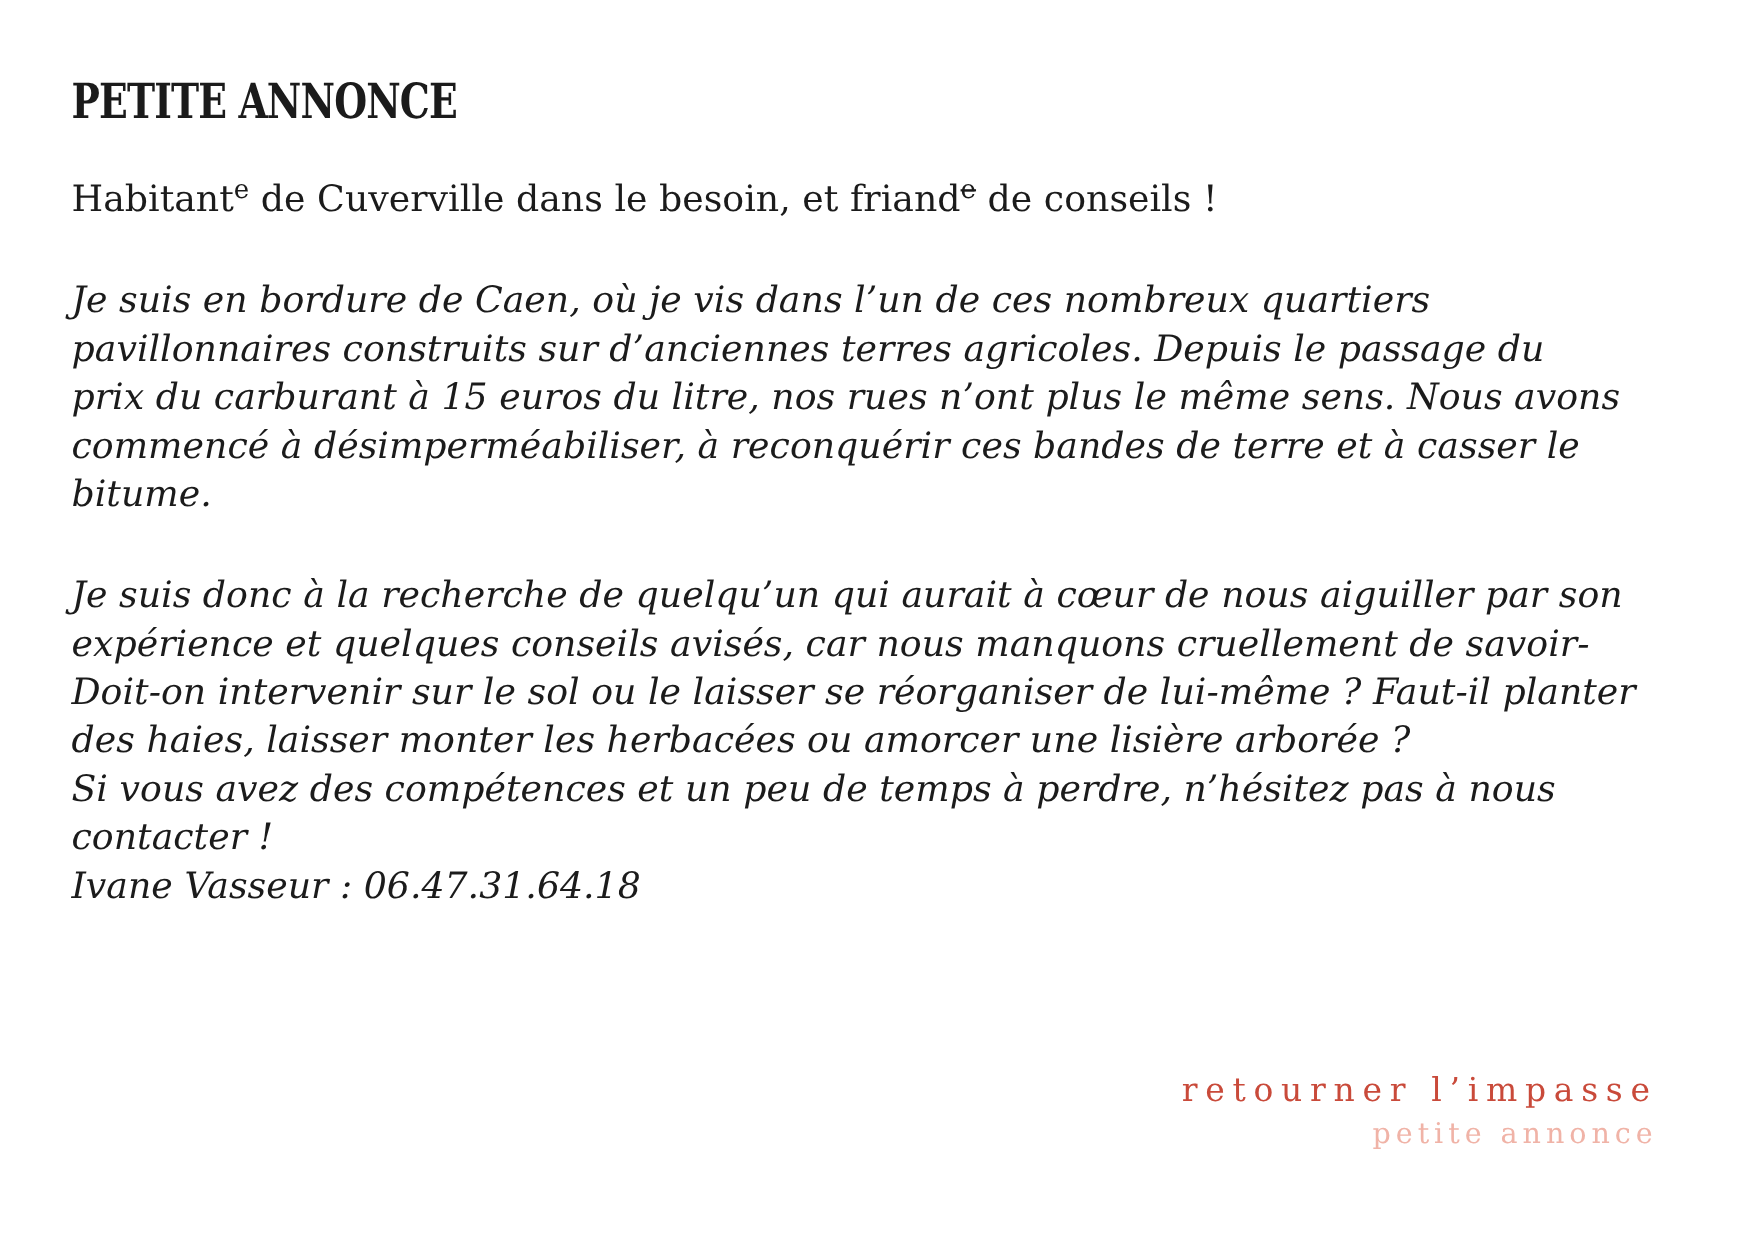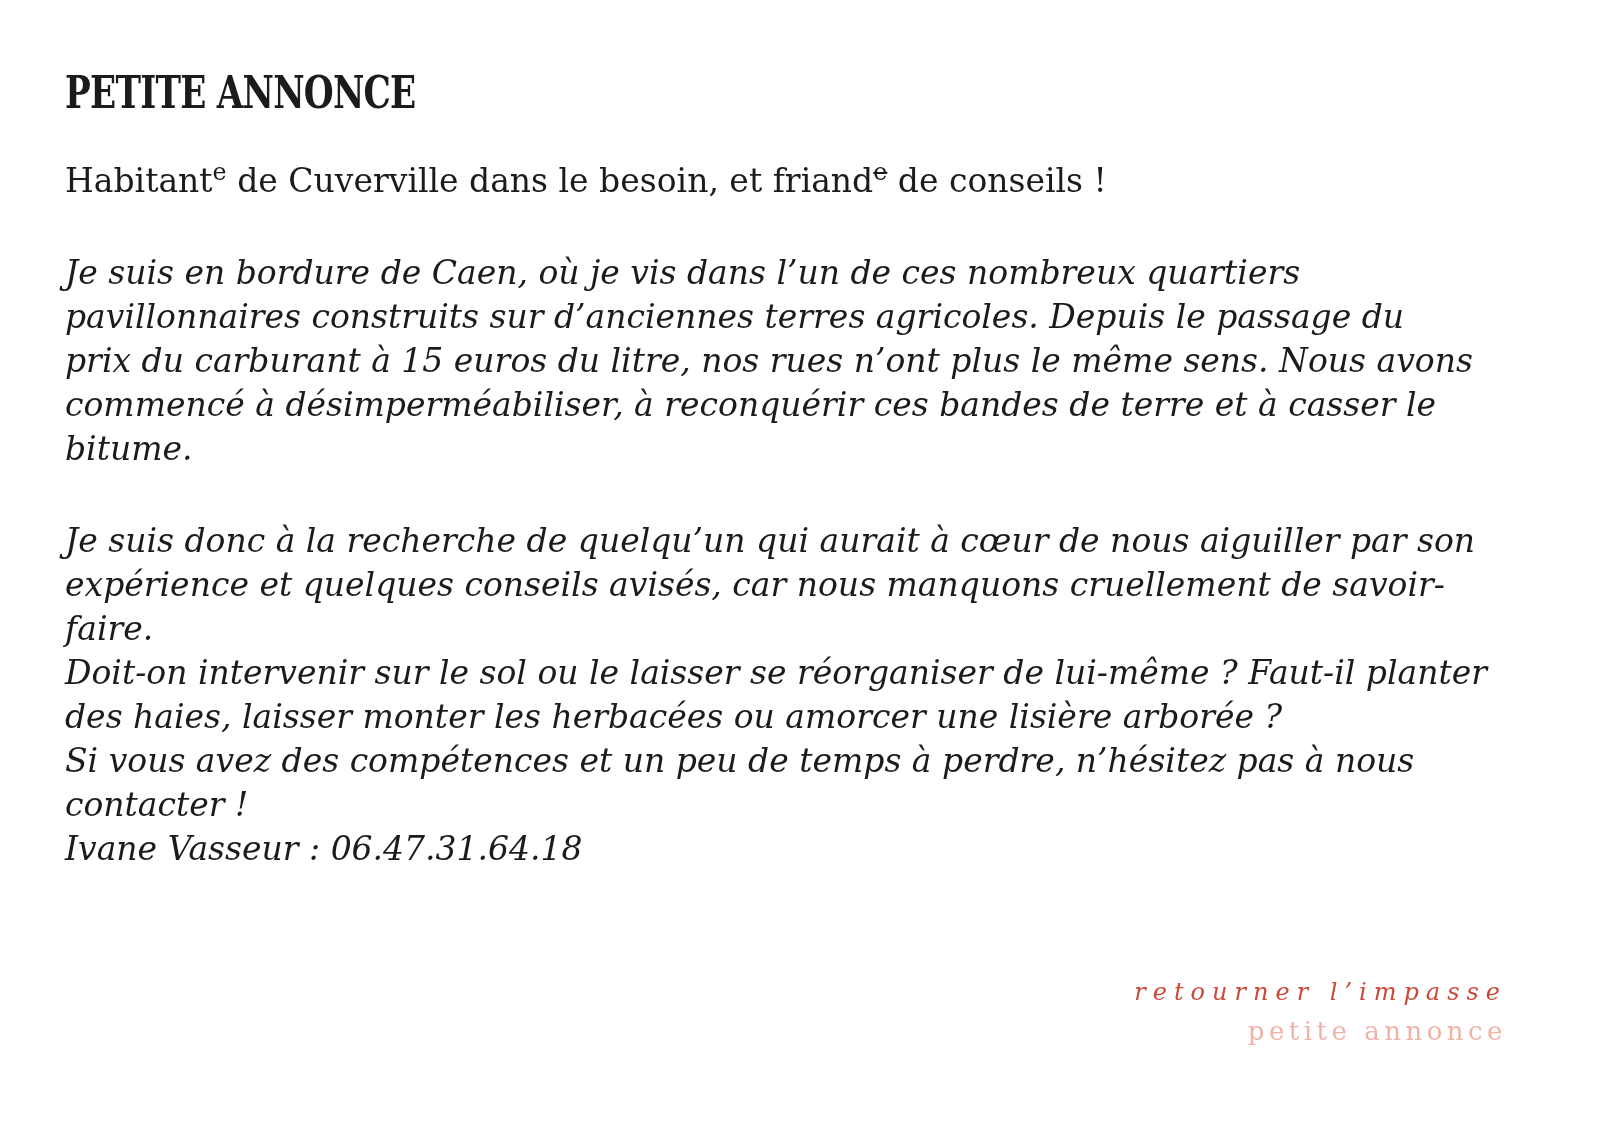--- a/index.html
+++ b/index.html
@@ -55,22 +55,21 @@
     text-decoration:line-through;
     text-decoration-thickness:2px;
   }
   .footer{
     position:absolute;
     right:93px;
     top:970px;
     text-align:right;
   }
   .footer-brand{
-    font-style:italic;
-    font-size:24px;
+    font-size:30px;
     letter-spacing:7px;
     color:var(--brand-red);
     line-height:44px;
     white-space:nowrap;
   }
   .footer-sub{
     font-size:26px;
     letter-spacing:4.5px;
     color:var(--brand-pink);
     line-height:34px;
@@ -90,21 +89,20 @@
       <div class="body-line">Je suis en bordure de Caen, où je vis dans l’un de ces nombreux quartiers</div>
       <div class="body-line">pavillonnaires construits sur d’anciennes terres agricoles. Depuis le passage du</div>
       <div class="body-line">prix du carburant à 15 euros du litre, nos rues n’ont plus le même sens. Nous avons</div>
       <div class="body-line">commencé à désimperméabiliser, à reconquérir ces bandes de terre et à casser le</div>
       <div class="body-line">bitume.</div>
     </div>
 
   <div class="para">
       <div class="body-line">Je suis donc à la recherche de quelqu’un qui aurait à cœur de nous aiguiller par son</div>
       <div class="body-line">expérience et quelques conseils avisés, car nous manquons cruellement de savoir-</div>
-      <div class="body-line">faire.</div>
       <div class="body-line">Doit-on intervenir sur le sol ou le laisser se réorganiser de lui-même ? Faut-il planter</div>
       <div class="body-line">des haies, laisser monter les herbacées ou amorcer une lisière arborée ?</div>
       <div class="body-line">Si vous avez des compétences et un peu de temps à perdre, n’hésitez pas à nous</div>
       <div class="body-line">contacter !</div>
       <div class="body-line">Ivane Vasseur : 06.47.31.64.18</div>
     </div>
 
   <div class="footer">
     <div class="footer-brand">retourner l’impasse</div>
     <div class="footer-sub">petite annonce</div>

